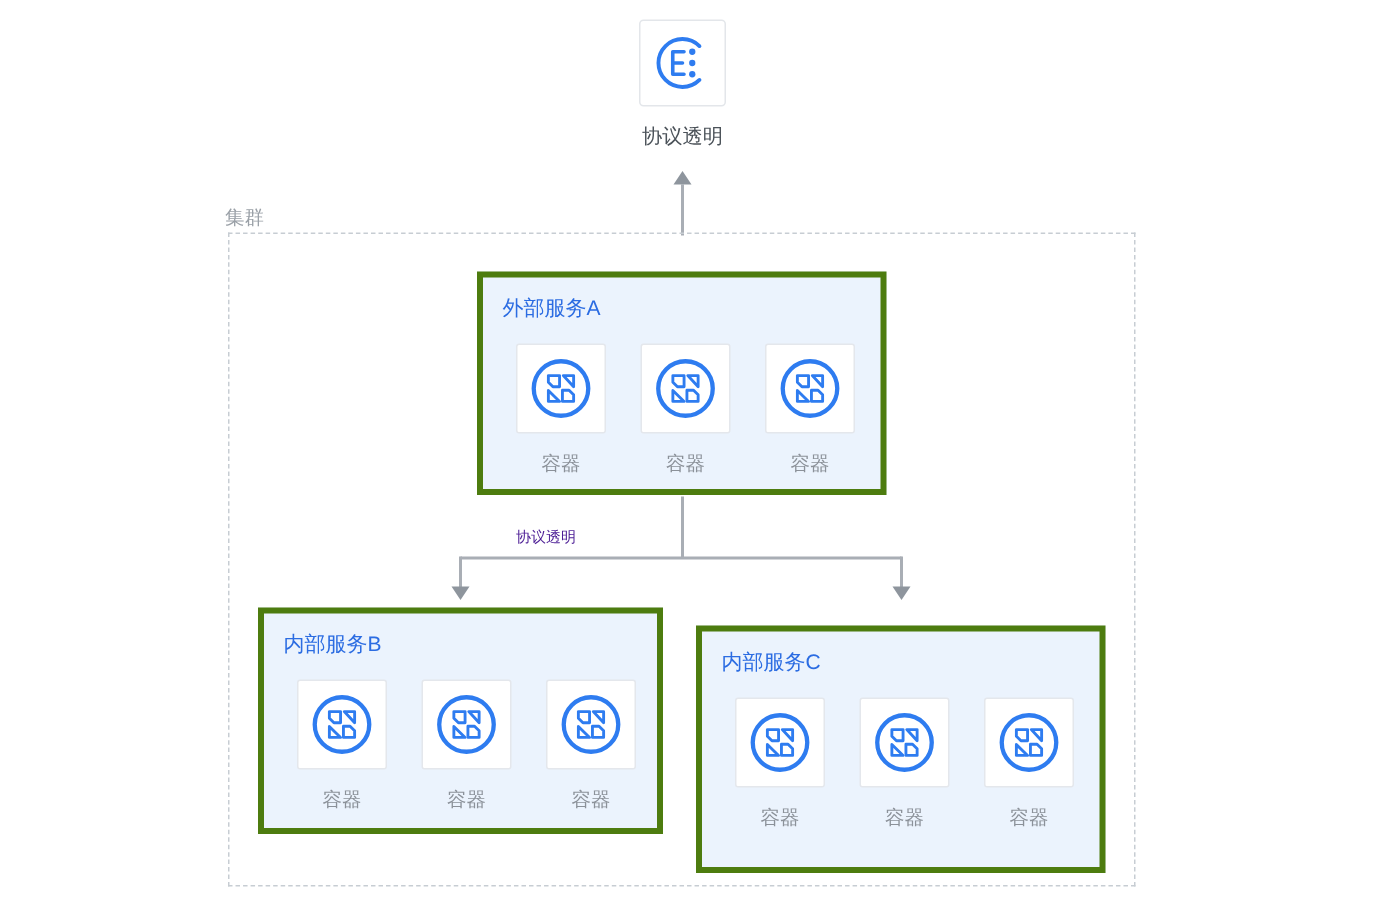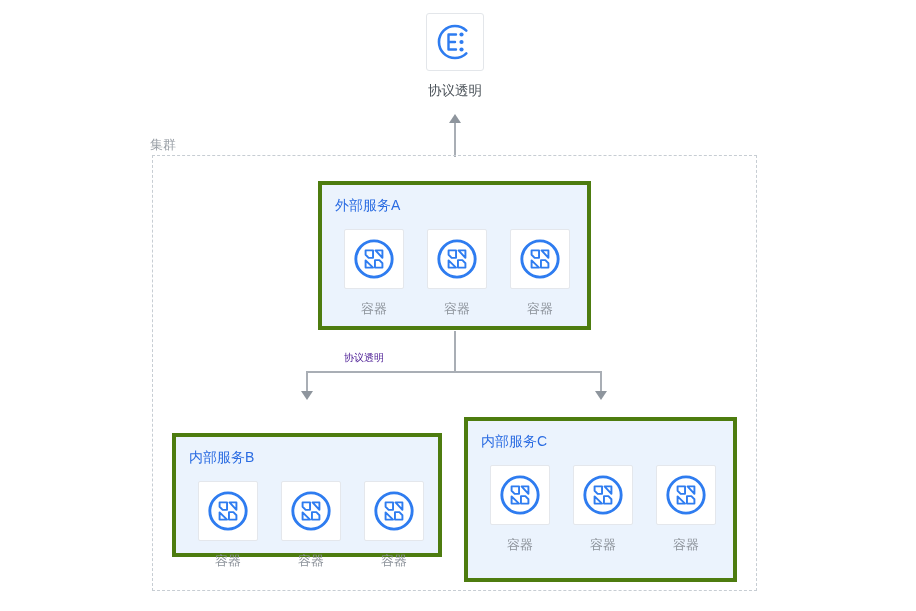--- a/index.html
+++ b/index.html
@@ -30,21 +30,21 @@
   #branch-right-drop{left:600px;top:371px;width:1.5px;height:21px;}
   .head-down{position:absolute;width:0;height:0;
     border-left:6px solid transparent;border-right:6px solid transparent;border-top:9px solid #8e959d;}
   #branch-left-head{left:301px;top:391px;}
   #branch-right-head{left:595px;top:391px;}
   #protocol-label{left:344px;top:351px;font-size:10px;color:#4c1d95;}
 
   
   .panel{position:absolute;background:#ebf3fd;border:4px solid #4d7c0f;box-sizing:border-box;}
   #panel-a{left:318px;top:181px;width:273px;height:149px;}
-  #panel-b{left:172px;top:433px;width:270px;height:124px;}
+  #panel-b{left:172px;top:405px;width:270px;height:151px;}
   #panel-c{left:464px;top:417px;width:273px;height:165px;}
   .panel-title{margin:12px 0 0 13px;font-size:14px;color:#2b6ce2;font-weight:500;}
   .cards{display:flex;gap:23px;margin:14px 0 0 22px;}
   .card-col{width:60px;}
   .card{width:60px;height:60px;background:#fff;border:1px solid #e4e7ec;border-radius:2px;
     box-sizing:border-box;display:flex;align-items:center;justify-content:center;}
   .card-label{margin-top:11px;width:60px;text-align:center;font-size:13px;color:#8b9199;}
   #svg-defs{position:absolute;width:0;height:0;overflow:hidden;}
 </style>
 </head>

